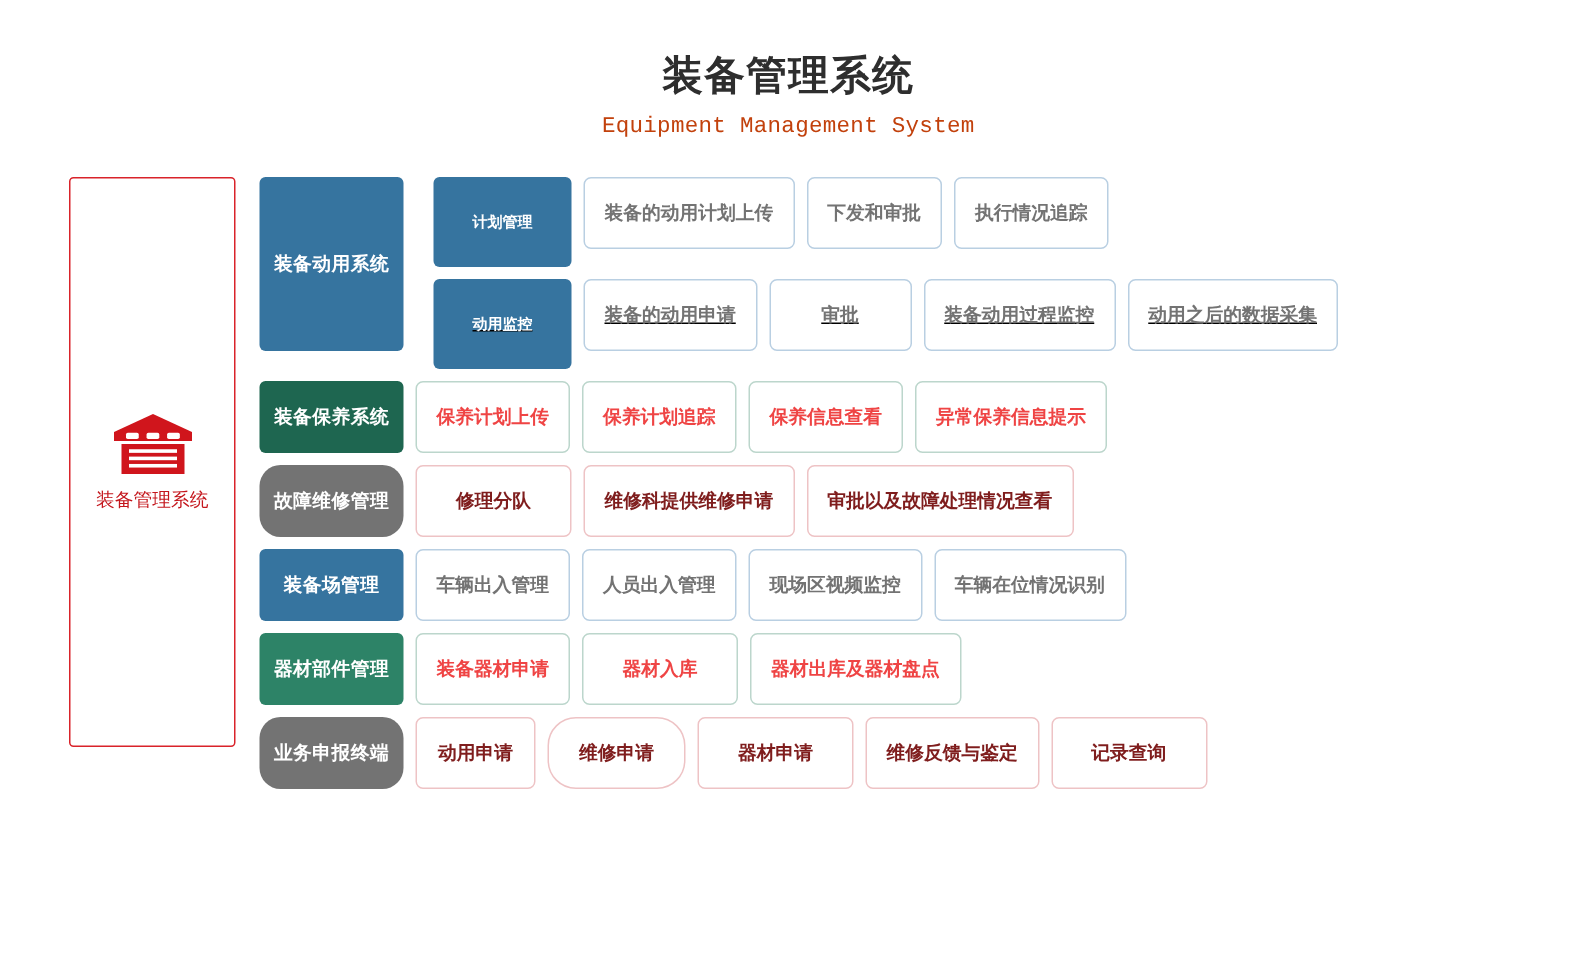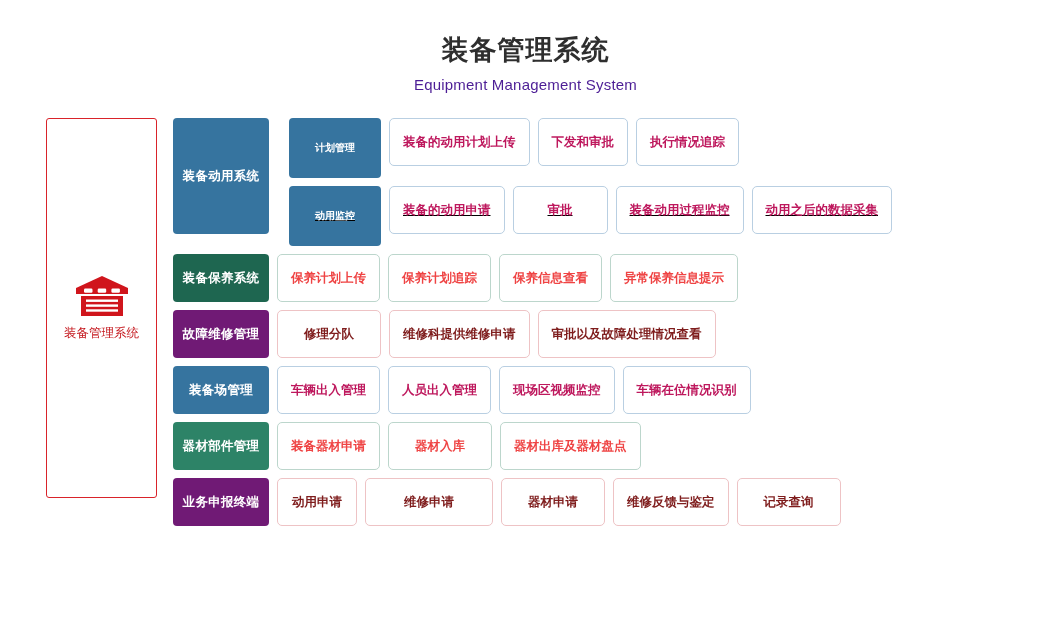--- a/index.html
+++ b/index.html
@@ -24,23 +24,24 @@
   .header-title {
     font-size: 27px;
     font-weight: bold;
     color: #2e2e2e;
     letter-spacing: 1px;
     line-height: 1.2;
   }
   .header-subtitle {
     margin-top: 10px;
     font-size: 15px;
-    color: #4c1d95;
+    color: #c2410c;
     font-weight: normal;
     letter-spacing: 0.2px;
+    font-family: Liberation Mono, monospace;
   }
 
   
   .body-wrap {
     display: flex;
     align-items: flex-start;
     padding-left: 46px;
     margin-top: 25px;
   }
 
@@ -145,24 +146,24 @@
     margin-left: 8px;
     padding: 0 13px;
     box-sizing: border-box;
     white-space: nowrap;
     flex: none;
   }
 
   
   .c-blue  { background: #36749f; }
   .c-green { background: #1e6650; }
-  .c-red   { background: #701a75; }
+  .c-red   { background: #737373; border-radius: 14px; }
   .c-green2{ background: #2d8367; }
 
-  .o-blue  { border-color: #b9cfe2; color: #be185d; }
+  .o-blue  { border-color: #b9cfe2; color: #737373; }
   .o-green { border-color: #bcd6cc; color: #ef4444; }
   .o-red   { border-color: #eec3c5; color: #7f1d1d; }
 </style>
 </head>
 <body>
 
 <div class="header">
   <div class="header-title">装备管理系统</div>
   <div class="header-subtitle">Equipment Management System</div>
 </div>
@@ -232,20 +233,20 @@
     <div class="row">
       <div class="cat h1 c-green2">器材部件管理</div>
       <div class="item o-green">装备器材申请</div>
       <div class="item o-green" style="padding:0 26px;">器材入库</div>
       <div class="item o-green">器材出库及器材盘点</div>
     </div>
 
     <div class="row">
       <div class="cat h1 c-red">业务申报终端</div>
       <div class="item o-red" style="padding:0 14px;">动用申请</div>
-      <div class="item o-red" style="padding:0 38px;">维修申请</div>
+      <div class="item o-red" style="padding:0 20px;border-radius:19px;">维修申请</div>
       <div class="item o-red" style="padding:16px 26px;">器材申请</div>
       <div class="item o-red">维修反馈与鉴定</div>
       <div class="item o-red" style="padding:0 26px;">记录查询</div>
     </div>
 
   </div>
 </div>
 
 </body></html>

